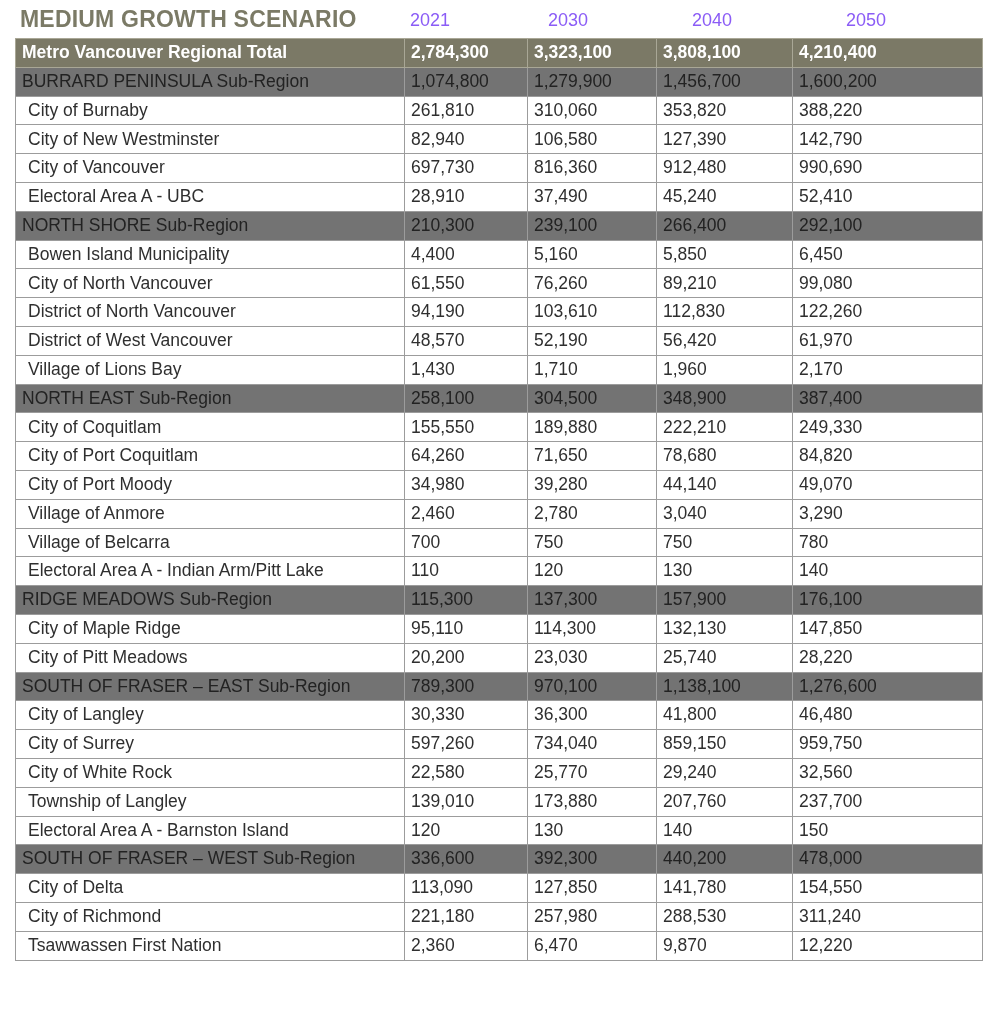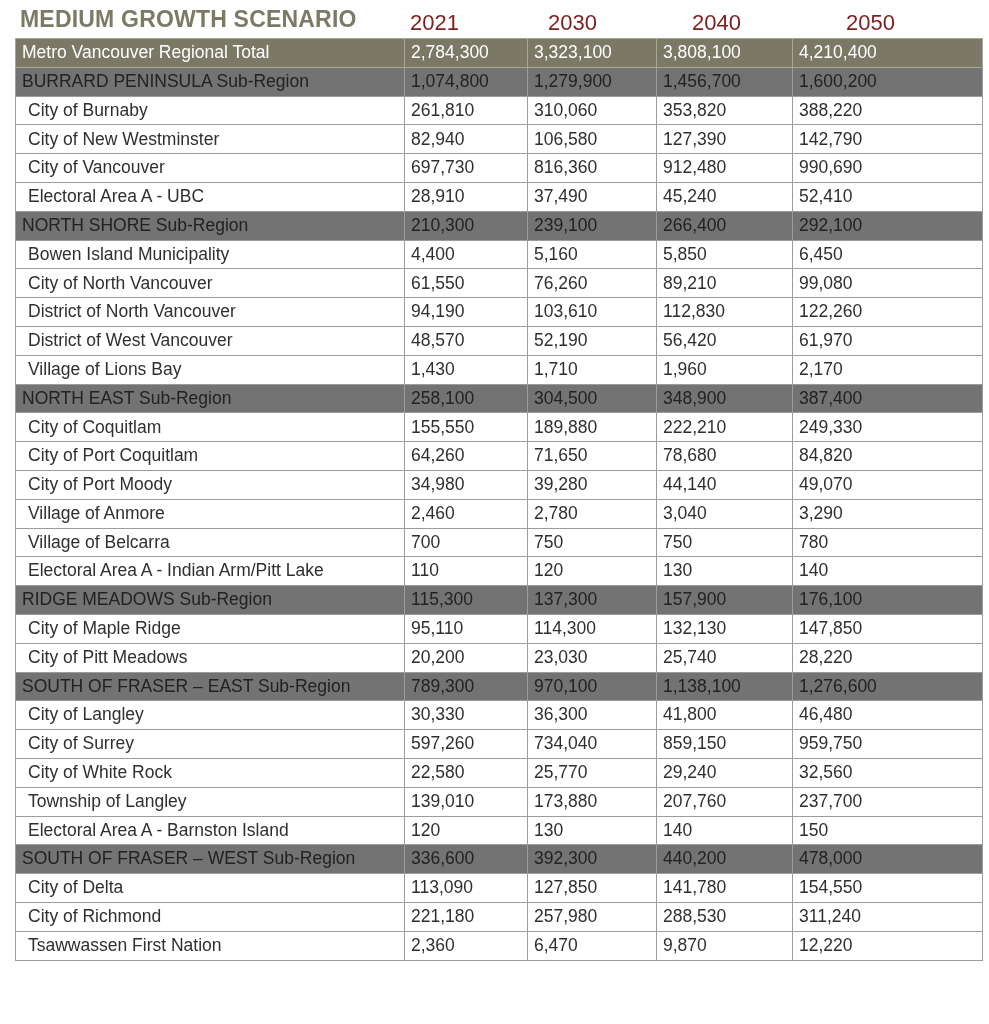--- a/index.html
+++ b/index.html
@@ -1,28 +1,28 @@
 <!DOCTYPE html>
 <html><head>
 <meta charset="utf-8">
 <style>
   html, body { margin: 0; padding: 0; background: #ffffff; }
   body { width: 989px; height: 1024px; position: relative; overflow: hidden;
          font-family: "Liberation Sans", "DejaVu Sans", sans-serif; color: #2b2b2b; }
   .title-row { position: absolute; left: 0; top: 0; width: 989px; height: 38px; }
   .title { position: absolute; left: 20px; top: 6px; font-size: 23px; font-weight: bold;
            color: #7b7a66; letter-spacing: 0.2px; white-space: nowrap; }
-  .year { position: absolute; top: 10px; font-size: 22px; color: #7f1d1d; }
+  .year { position: absolute; top: 10px; font-size: 18px; color: #8b5cf6; }
   table { position: absolute; left: 15px; top: 38px; border-collapse: collapse;
           table-layout: fixed; width: 967px; }
   col.c0 { width: 389px; } col.c1 { width: 123px; } col.c2 { width: 129px; }
   col.c3 { width: 136px; } col.c4 { width: 190px; }
   td { height: 27.8px; padding: 0 0 0 6px; border: 1px solid #9c9c9c; font-size: 17.5px;
        white-space: nowrap; overflow: hidden; vertical-align: middle; line-height: 1; }
-  tr.total td { background: #7b7966; color: #ffffff; font-weight: normal; border-color: #a9a796; margin-top: 20px; }
+  tr.total td { background: #7b7966; color: #ffffff; font-weight: bold; border-color: #a9a796; margin-top: 20px; }
   tr.sub td { background: #737373; color: #222; }
   tr.mun td { background: #ffffff; color: #2f2f2f; }
   tr.mun td.lbl { padding-left: 12px; }
 </style>
 </head>
 <body>
 
 <div class="title-row">
   <div class="title">MEDIUM GROWTH SCENARIO</div>
   <div class="year" style="left:410px">2021</div>

